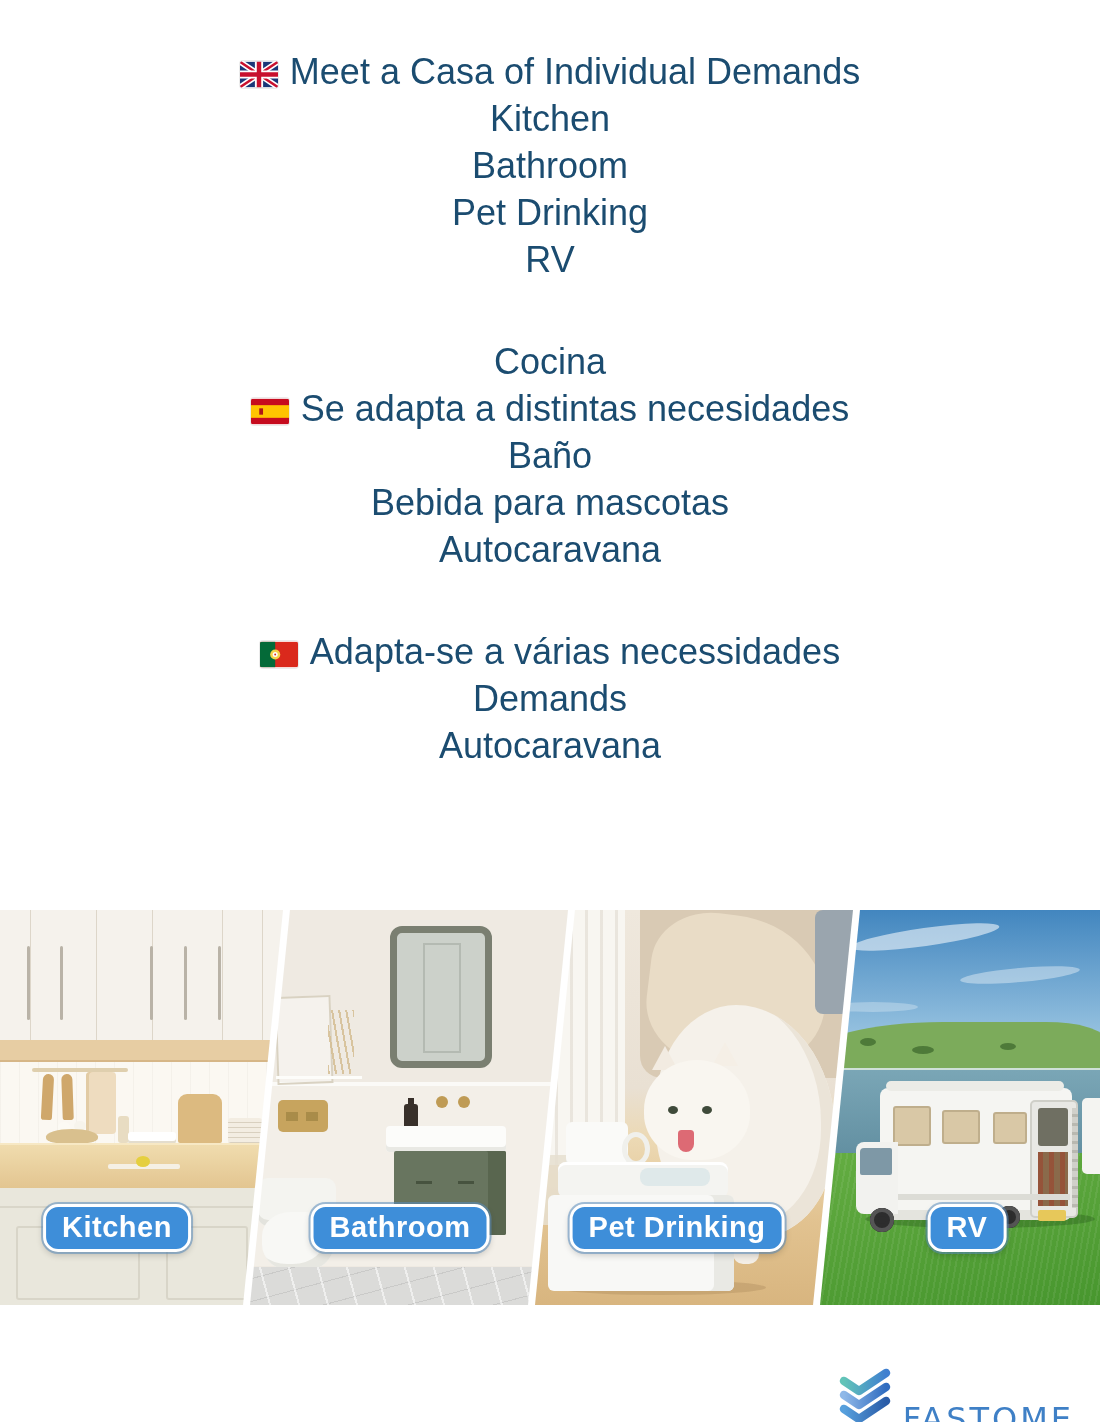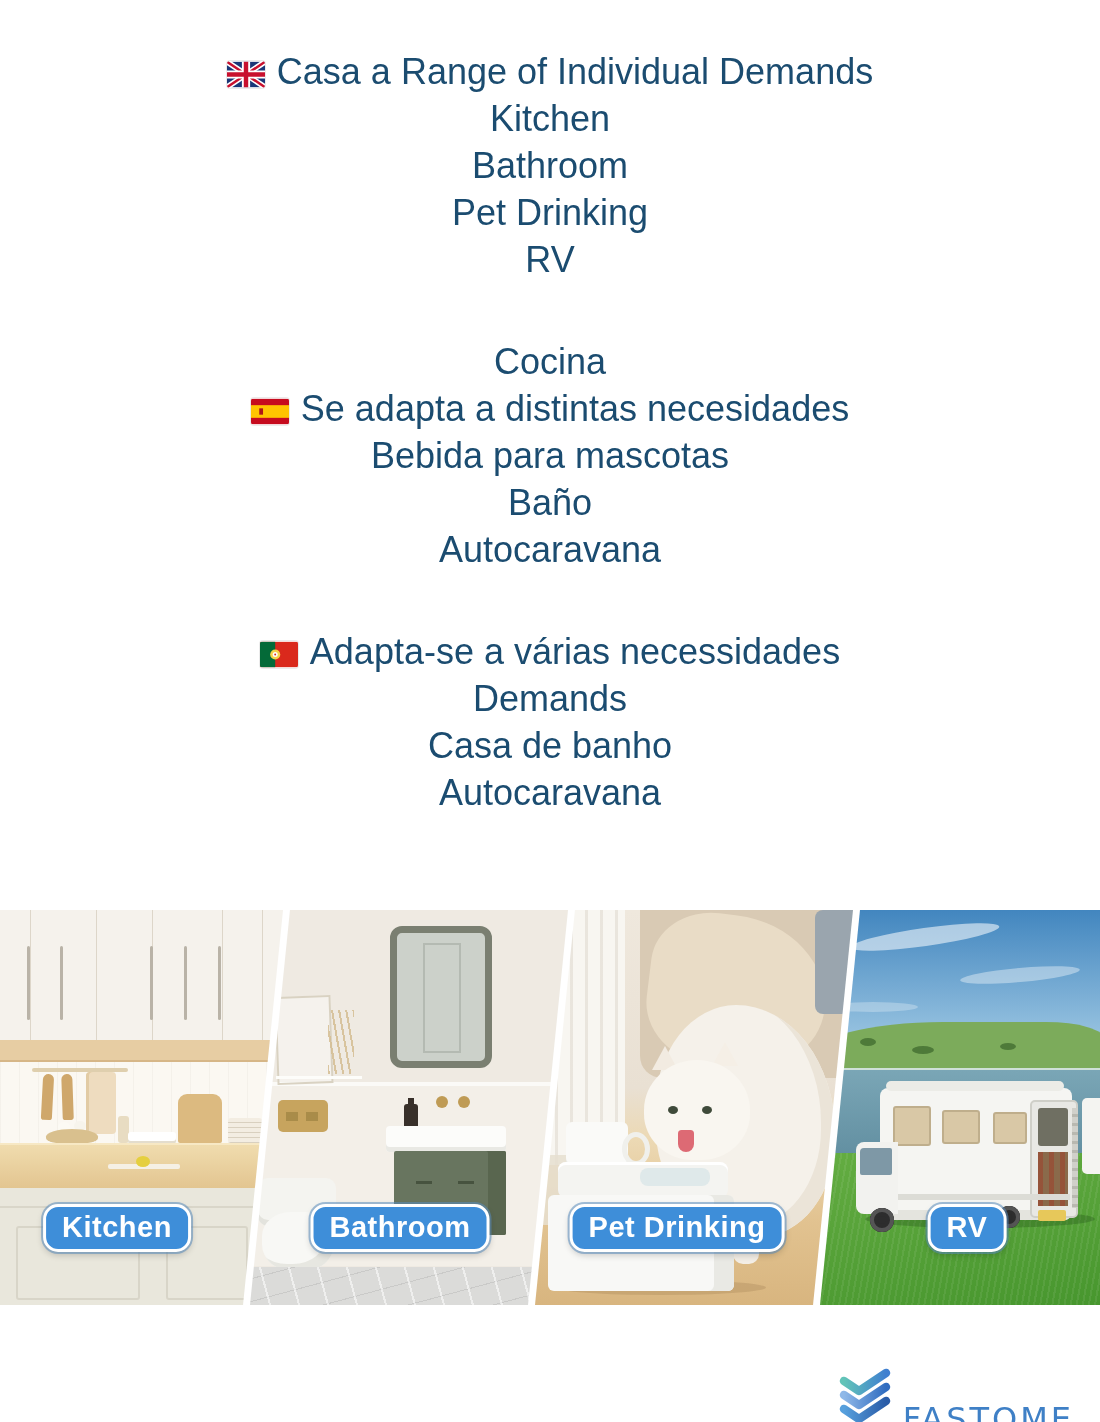--- a/index.html
+++ b/index.html
@@ -147,58 +147,57 @@
     <section class="lang-block">
       <div class="line">
         <span class="flag">
           <svg width="38" height="27" viewBox="0 0 60 40">
             <rect width="60" height="40" fill="#1a3778"></rect>
             <path d="M0,0 L60,40 M60,0 L0,40" stroke="#ffffff" stroke-width="9"></path>
             <path d="M0,0 L60,40 M60,0 L0,40" stroke="#c8102e" stroke-width="4"></path>
             <path d="M30,0 V40 M0,20 H60" stroke="#ffffff" stroke-width="13"></path>
             <path d="M30,0 V40 M0,20 H60" stroke="#c8102e" stroke-width="7"></path>
           </svg>
-        </span><span>Casa a Range of Individual Demands</span>
+        </span><span>Meet a Casa of Individual Demands</span>
       </div>
       <div class="line">Kitchen</div>
       <div class="line">Bathroom</div>
       <div class="line">Pet Drinking</div>
       <div class="line">RV</div>
     </section>
 
     <section class="lang-block">
       <div class="line">Cocina</div>
       <div class="line">
         <span class="flag">
           <svg width="38" height="27" viewBox="0 0 60 40">
             <rect width="60" height="40" fill="#c60b1e"></rect>
             <rect y="10" width="60" height="20" fill="#ffc400"></rect>
             <rect x="13" y="15" width="6" height="10" fill="#ad1519"></rect>
           </svg>
         </span><span>Se adapta a distintas necesidades</span>
       </div>
+      <div class="line">Baño</div>
       <div class="line">Bebida para mascotas</div>
-      <div class="line">Baño</div>
       <div class="line">Autocaravana</div>
     </section>
 
     <section class="lang-block">
       <div class="line">
         <span class="flag">
           <svg width="38" height="27" viewBox="0 0 60 40">
             <rect width="60" height="40" fill="#da291c"></rect>
             <rect width="24" height="40" fill="#046a38"></rect>
             <circle cx="24" cy="20" r="8" fill="#f5d24b"></circle>
             <circle cx="24" cy="20" r="4" fill="#ffffff"></circle>
             <circle cx="24" cy="20" r="1.5" fill="#da291c"></circle>
           </svg>
         </span><span>Adapta-se a várias necessidades</span>
       </div>
       <div class="line">Demands</div>
-      <div class="line">Casa de banho</div>
       <div class="line">Autocaravana</div>
     </section>
 
   </div>
 
   <div class="strip">
 
     <div class="panel p-kitchen">
       <div class="k-cab"></div>
       <div class="k-seam" style="left:30px"></div>

